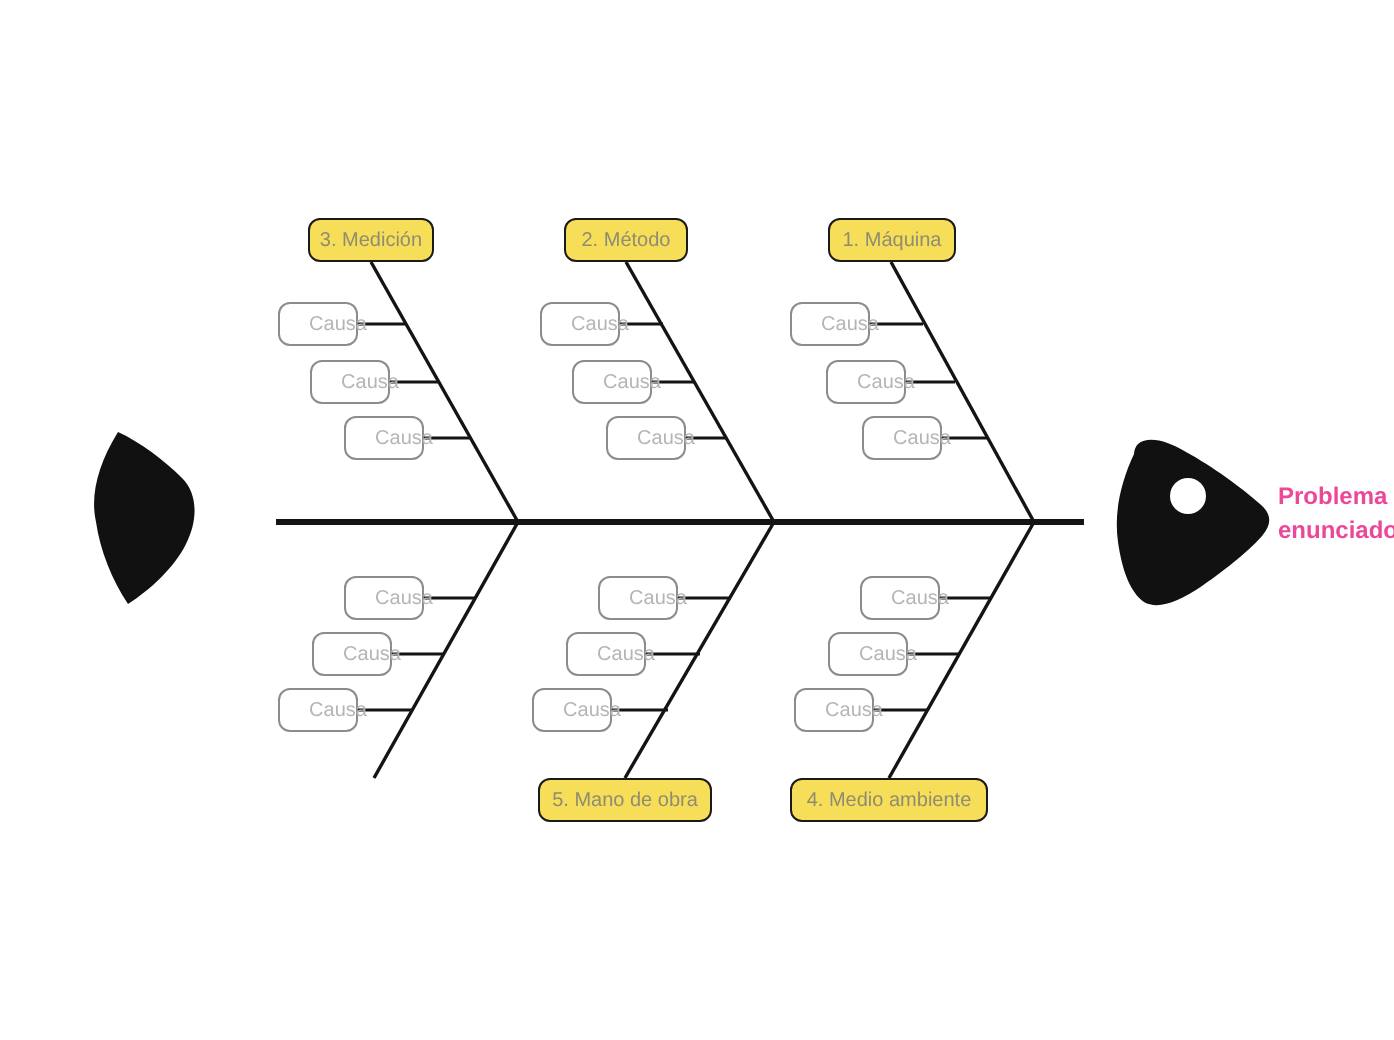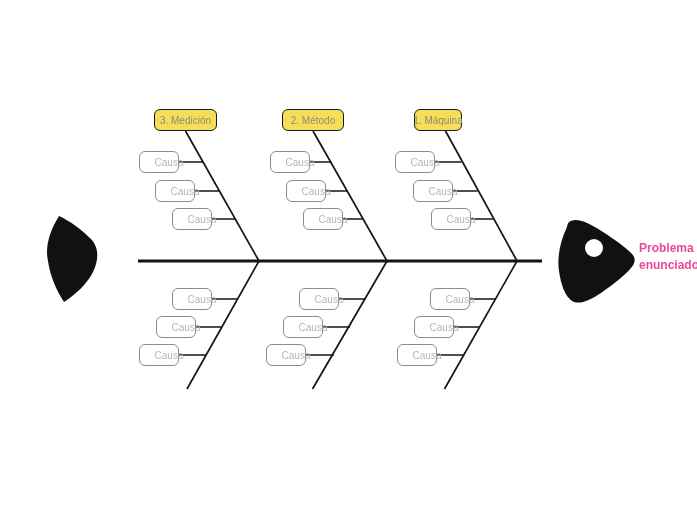--- a/index.html
+++ b/index.html
@@ -88,22 +88,24 @@
              C577 284 589 274 594 268
              C599 262 599 257 593 252
              C584 244 569 233 556 226
              C546 220 537 218 532 222
              C531 223 530 225 530 227 Z" fill="#111111"></path>
     <circle cx="557" cy="248" r="9" fill="#ffffff"></circle>
   </svg>
 
   <div class="node cat" style="left:117px;top:109px;width:63px">3. Medición</div>
   <div class="node cat" style="left:245px;top:109px;width:62px">2. Método</div>
-  <div class="node cat" style="left:377px;top:109px;width:48px">1. Máquina</div>
+  <div class="node cat" style="left:377px;top:109px;width:64px">1. Máquina</div>
 
+  <div class="node cat" style="left:232px;top:389px;width:87px">5. Mano de obra</div>
+  <div class="node cat" style="left:358px;top:389px;width:99px">4. Medio ambiente</div>
 
   <div class="node cause" style="left:102px;top:151px">Causa</div>
   <div class="node cause" style="left:118px;top:180px">Causa</div>
   <div class="node cause" style="left:135px;top:208px">Causa</div>
 
   <div class="node cause" style="left:233px;top:151px">Causa</div>
   <div class="node cause" style="left:249px;top:180px">Causa</div>
   <div class="node cause" style="left:266px;top:208px">Causa</div>
 
   <div class="node cause" style="left:358px;top:151px">Causa</div>

